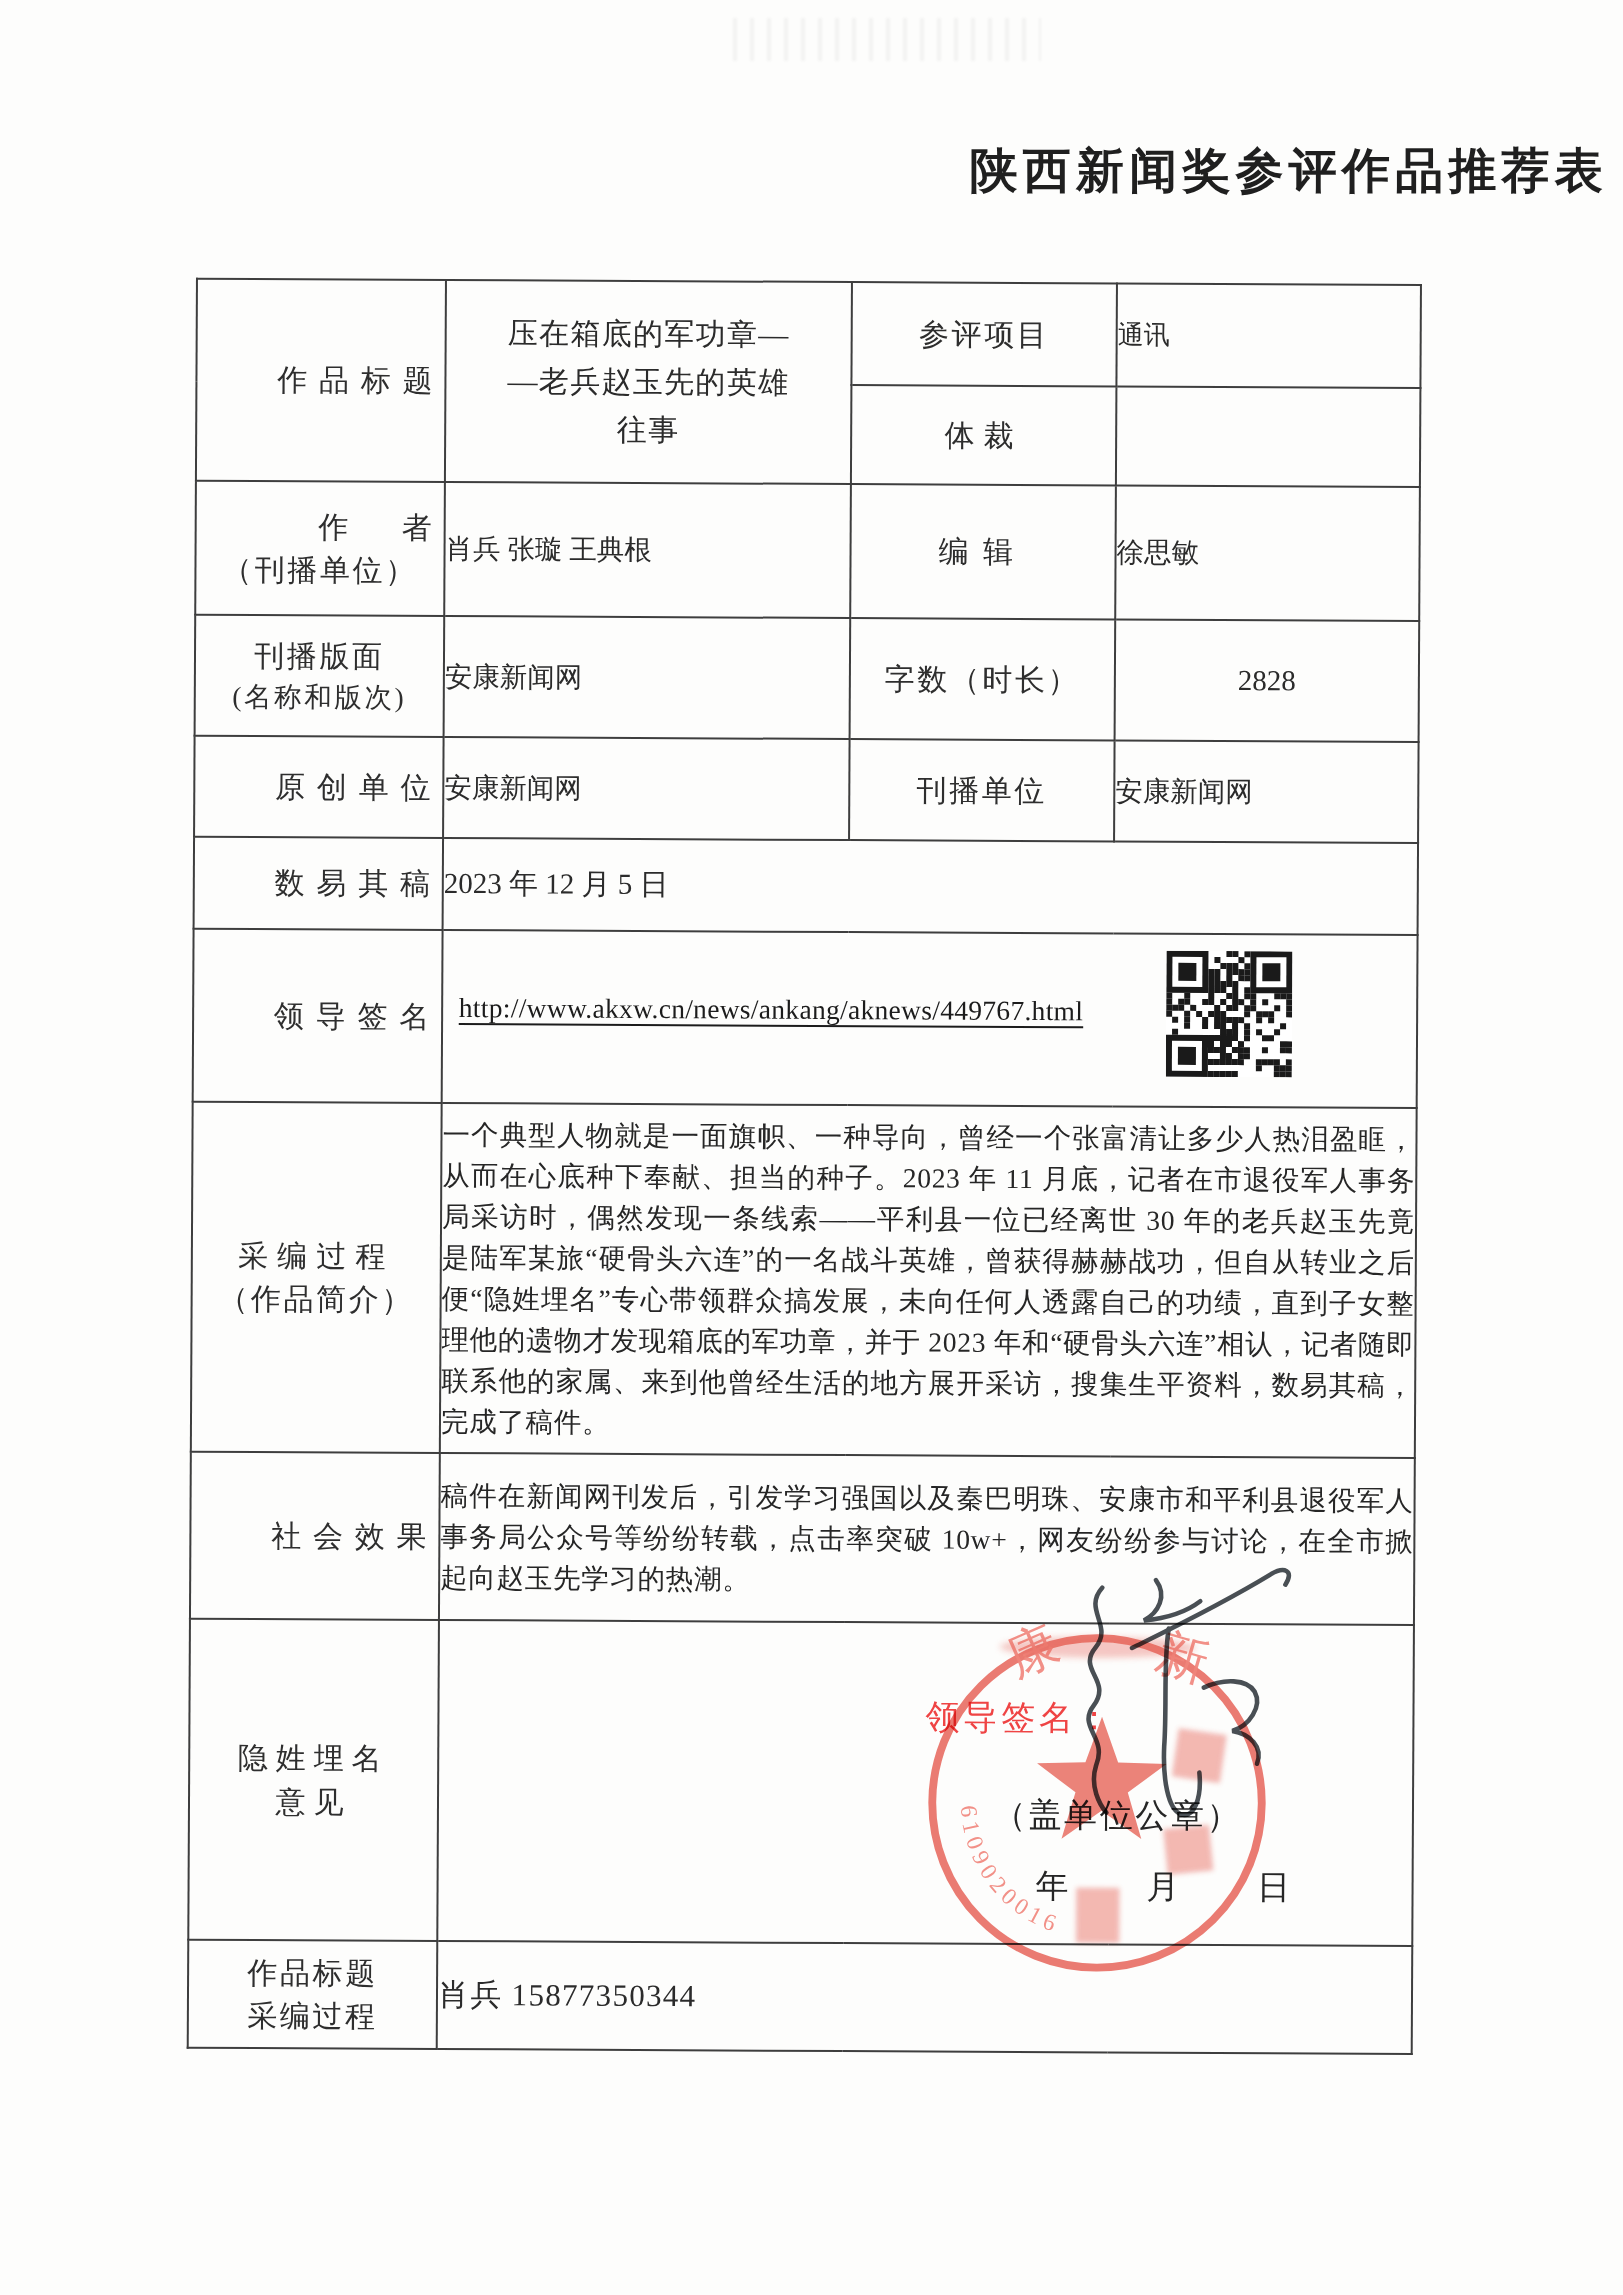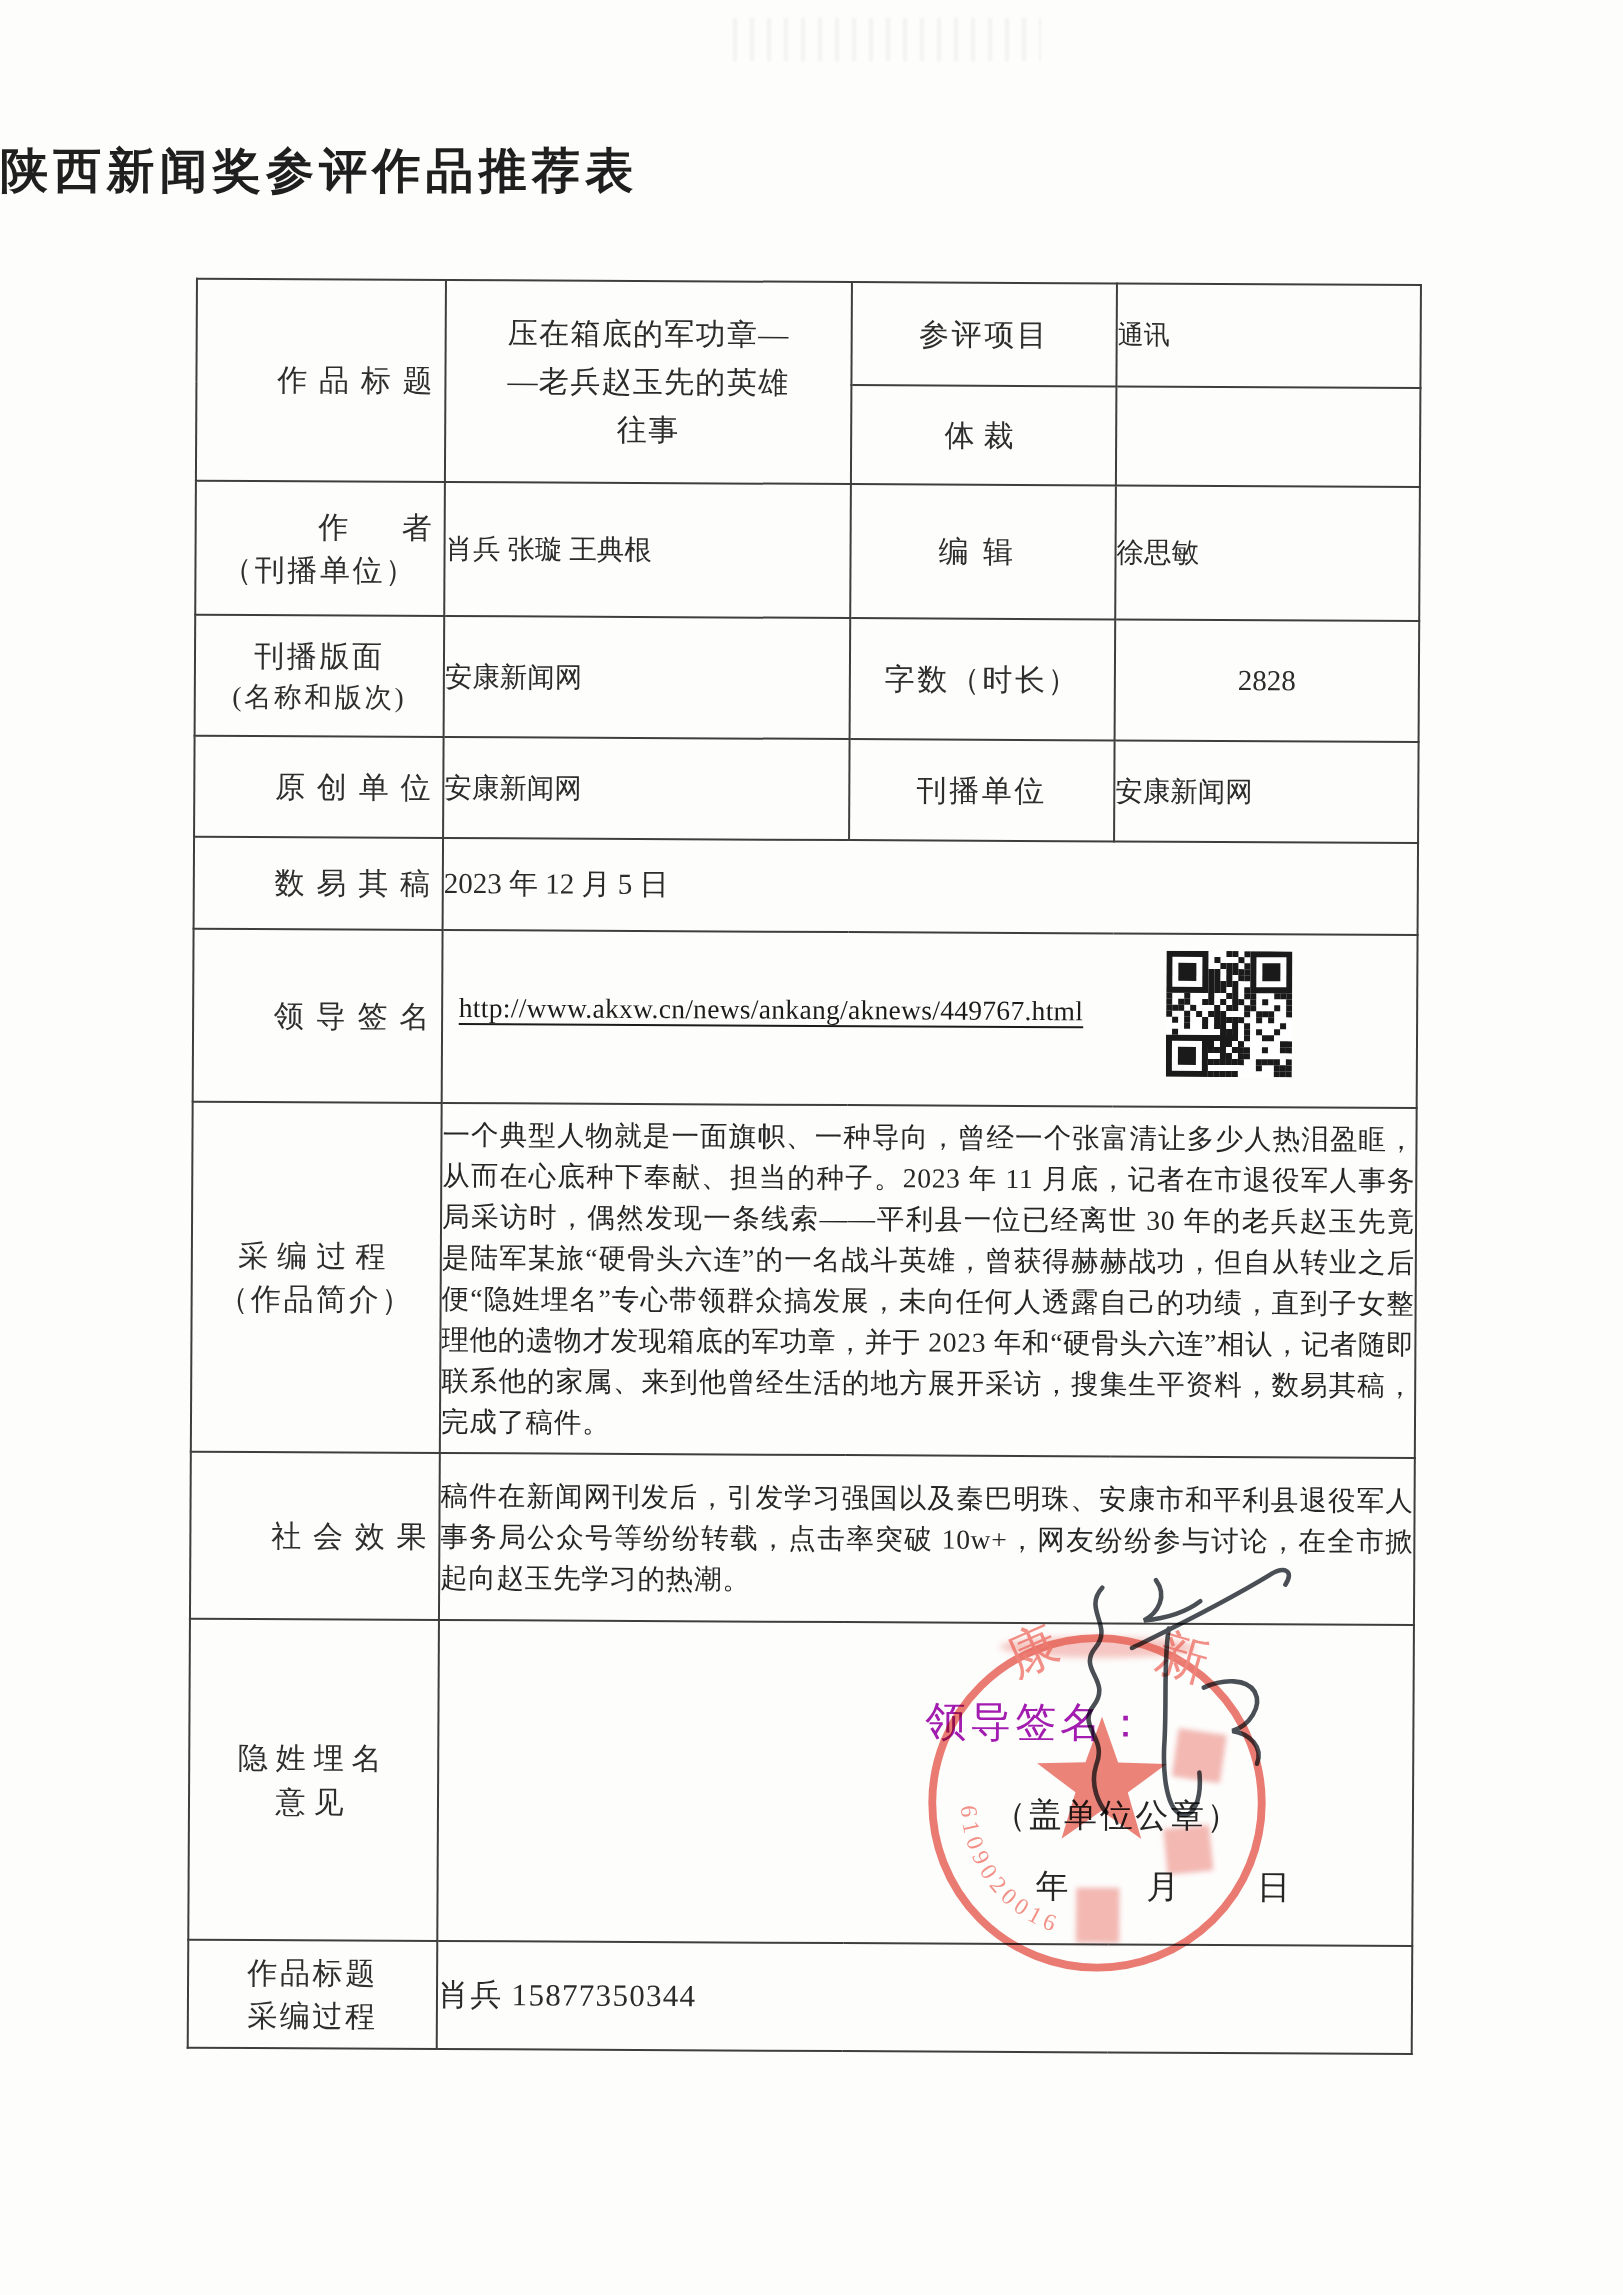--- a/index.html
+++ b/index.html
@@ -1,42 +1,42 @@
 <!DOCTYPE html>
 <html style="font-size:10.5px"><head>
 <meta charset="utf-8">
 <style>
   html,body{margin:0;padding:0;background:#ffffff;}
   .page{position:relative;width:1623px;height:2295px;background:#fdfdfc;overflow:hidden;
         font-family:"Liberation Serif","DejaVu Serif",serif;color:#2b2b2b;}
   .ghost{position:absolute;left:733px;top:18.3px;width:308px;height:43px;opacity:.10;
          background:repeating-linear-gradient(90deg,#9a9a9a 0 3.9px,transparent 3.9px 17px);
          filter:blur(1.3px);}
-  .doc-title{position:absolute;left:0;top:139px;width:1608px;margin:0;text-align:left;
+  .doc-title{position:absolute;left:0;top:139px;width:1608px;margin:0;text-align:right;
              font-size:48px;font-weight:bold;letter-spacing:5.2px;color:#1f1f1f;}
   .sheet{position:absolute;left:0;top:0;width:1623px;height:2295px;
          transform:rotate(0.3deg);transform-origin:262px 275px;}
   table.form{position:absolute;left:196px;top:278px;width:1224px;border-collapse:collapse;
              table-layout:fixed;z-index:1;}
   table.form td{border:2px solid #3e3e3e;padding:0;vertical-align:middle;overflow:hidden;}
   .lbl{ text-align:center;font-size:30px;color:#2e2e2e;line-height:1.45;}
   .lbl .sp{letter-spacing:11.8px;display:block;text-align:right;}
   .lbl .sp2{letter-spacing:2.6px;display:block;}
   .val{font-size:29px;color:#2b2b2b;padding-left:18.3px;}
   .val-center{text-align:center;padding-left:0;}
   .title-val{text-align:center;font-size:30px;line-height:48px;letter-spacing:1.3px;}
   .para{font-size:27.5px;line-height:41px;text-align:justify;letter-spacing:0.7px;
         padding:10.5px 19.6px 6.5px 17px;vertical-align:top;color:#262626;}
   .urlcell{position:relative;vertical-align:bottom;}
   .url-line{display:inline-block;margin:0 0 17px 15.7px;font-size:27.5px;color:#1c1c1c;
             text-decoration:underline;text-underline-offset:5.9px;
             text-decoration-thickness:2px;letter-spacing:0.3px;}
   .qr{position:absolute;left:723px;top:15.7px;width:126px;height:126px;}
   .opinion-cell{position:relative;vertical-align:top;}
-  .sign-label{position:absolute;left:486px;top:71px;font-size:41px;letter-spacing:3.9px;color:#a21caf;}
+  .sign-label{position:absolute;left:486px;top:71px;font-size:34px;letter-spacing:3.9px;color:#ef4444;}
   .seal-note{position:absolute;left:554px;top:169px;font-size:33px;letter-spacing:2.6px;color:#262626;}
   .date-line{position:absolute;left:597px;top:240px;font-size:33px;letter-spacing:3.9px;color:#262626;}
   .contact-val{font-size:31px;letter-spacing:1.3px;}
   .seal{position:absolute;left:920px;top:1602px;width:370px;height:393px;z-index:5;
         mix-blend-mode:multiply;opacity:.93;}
   .sig{position:absolute;left:1011px;top:1545px;width:327px;height:308px;z-index:6;
        mix-blend-mode:multiply;}
   
   .r1a{height:103px;} .r1b{height:99px;} .r2{height:134px;} .r3{height:121px;}
   .r4{height:101px;} .r5{height:92px;} .r6{height:173px;} .r7{height:350px;}

